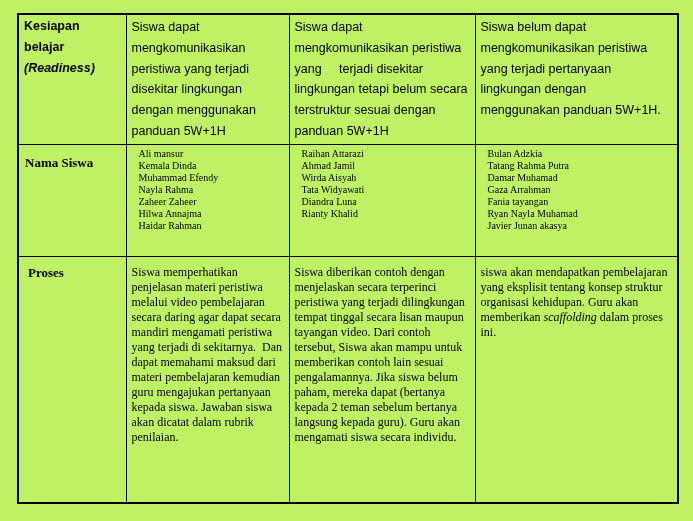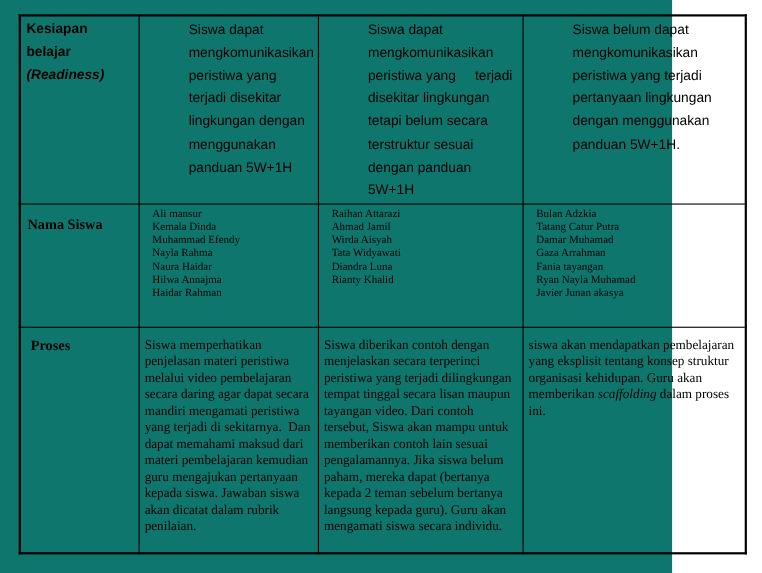--- a/index.html
+++ b/index.html
@@ -6,23 +6,23 @@
     margin: 0;
     padding: 0;
     background: #ffffff;
     width: 693px;
     height: 521px;
     overflow: hidden;
     color: #000000;
   }
   .page {
     position: relative;
-    width: 611px;
+    width: 693px;
     height: 521px;
-    background: #0f766e;
+    background: #bef264;
   }
   table.readiness-table {
     position: absolute;
     left: 17px;
     top: 13px;
     width: 660px;
     height: 491px;
     border-collapse: collapse;
     table-layout: fixed;
     border: 2.5px solid #000000;
@@ -38,21 +38,21 @@
   tr.row-proses  { height: auto; padding-left: 22px; }
 
   .sans {
     font-family: "Liberation Sans", sans-serif;
     font-size: 12.5px;
     line-height: 1.66;
   }
   .bold   { font-weight: bold; }
   .italic { font-style: italic; }
 
-  .celltext { white-space: pre-wrap; margin-left: 40px; }
+  .celltext { white-space: pre-wrap; }
 
   .label-cell-header { padding-top: 1px; }
   .label-cell-names  {
     font-family: "Liberation Serif", serif;
     font-size: 13px;
     font-weight: bold;
     padding-top: 10px;
     padding-left: 6px;
   }
   .label-cell-proses {
@@ -110,39 +110,39 @@
     <tr class="row-names">
       <td class="label-cell-names">
         <div>Nama Siswa</div>
       </td>
       <td>
         <div class="name-list">
               <div>Ali mansur</div>
               <div>Kemala Dinda</div>
               <div>Muhammad Efendy</div>
               <div>Nayla Rahma</div>
-              <div>Naura Haidar</div>
+              <div>Zaheer Zaheer</div>
               <div>Hilwa Annajma</div>
               <div>Haidar Rahman</div>
             </div>
       </td>
       <td>
         <div class="name-list">
               <div>Raihan Attarazi</div>
               <div>Ahmad Jamil</div>
               <div>Wirda Aisyah</div>
               <div>Tata Widyawati</div>
               <div>Diandra Luna</div>
               <div>Rianty Khalid</div>
             </div>
       </td>
       <td>
         <div class="name-list">
               <div>Bulan Adzkia</div>
-              <div>Tatang Catur Putra</div>
+              <div>Tatang Rahma Putra</div>
               <div>Damar Muhamad</div>
               <div>Gaza Arrahman</div>
               <div>Fania tayangan</div>
               <div>Ryan Nayla Muhamad</div>
               <div>Javier Junan akasya</div>
             </div>
       </td>
     </tr>
 
     <tr class="row-proses">

